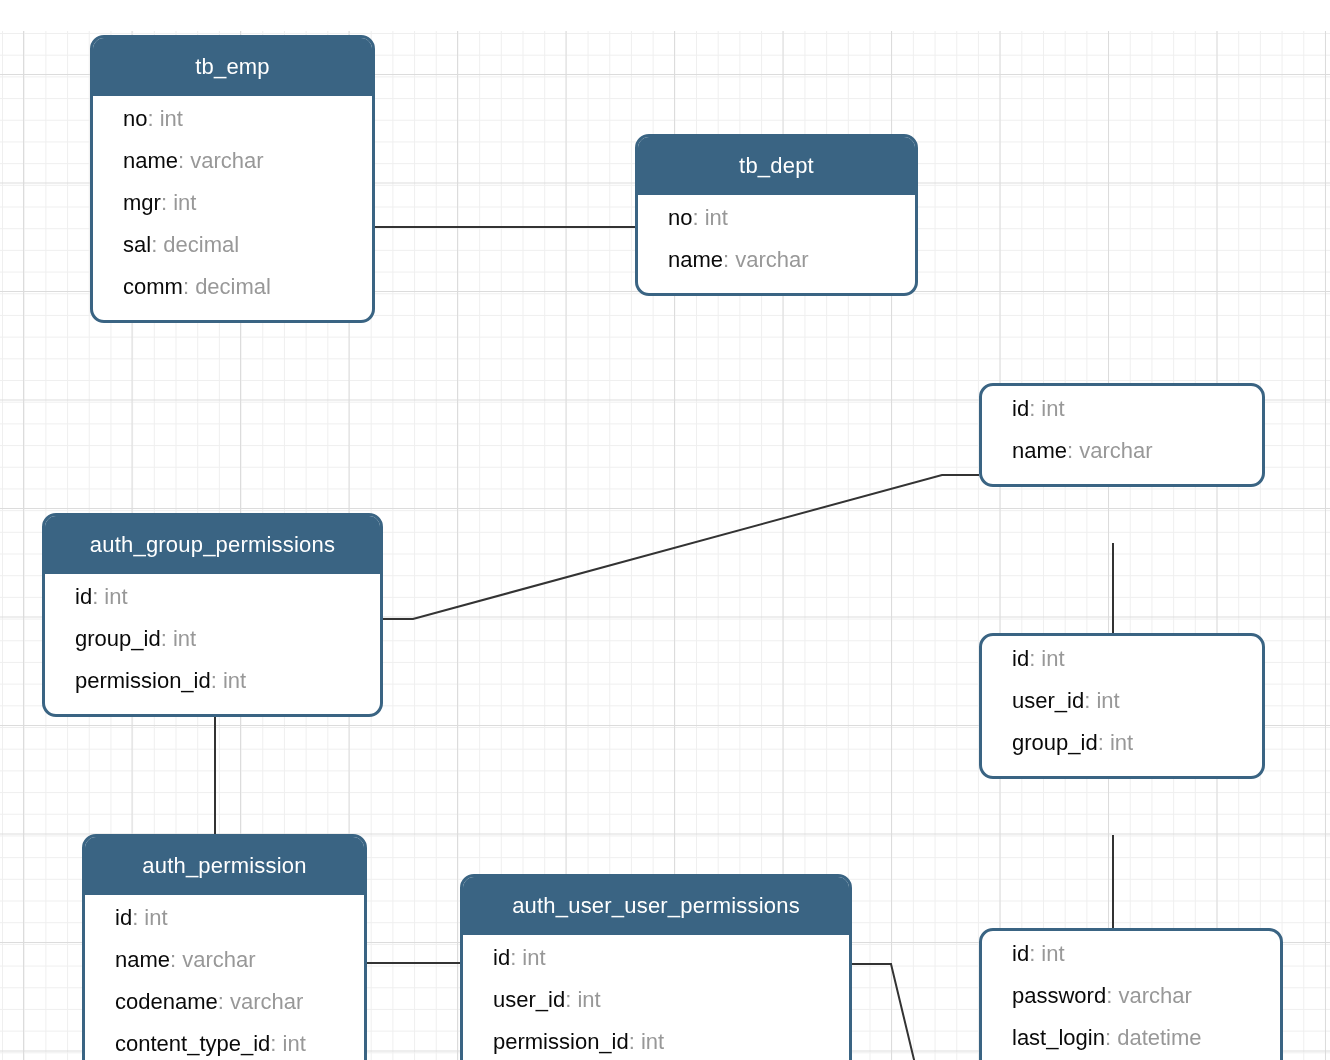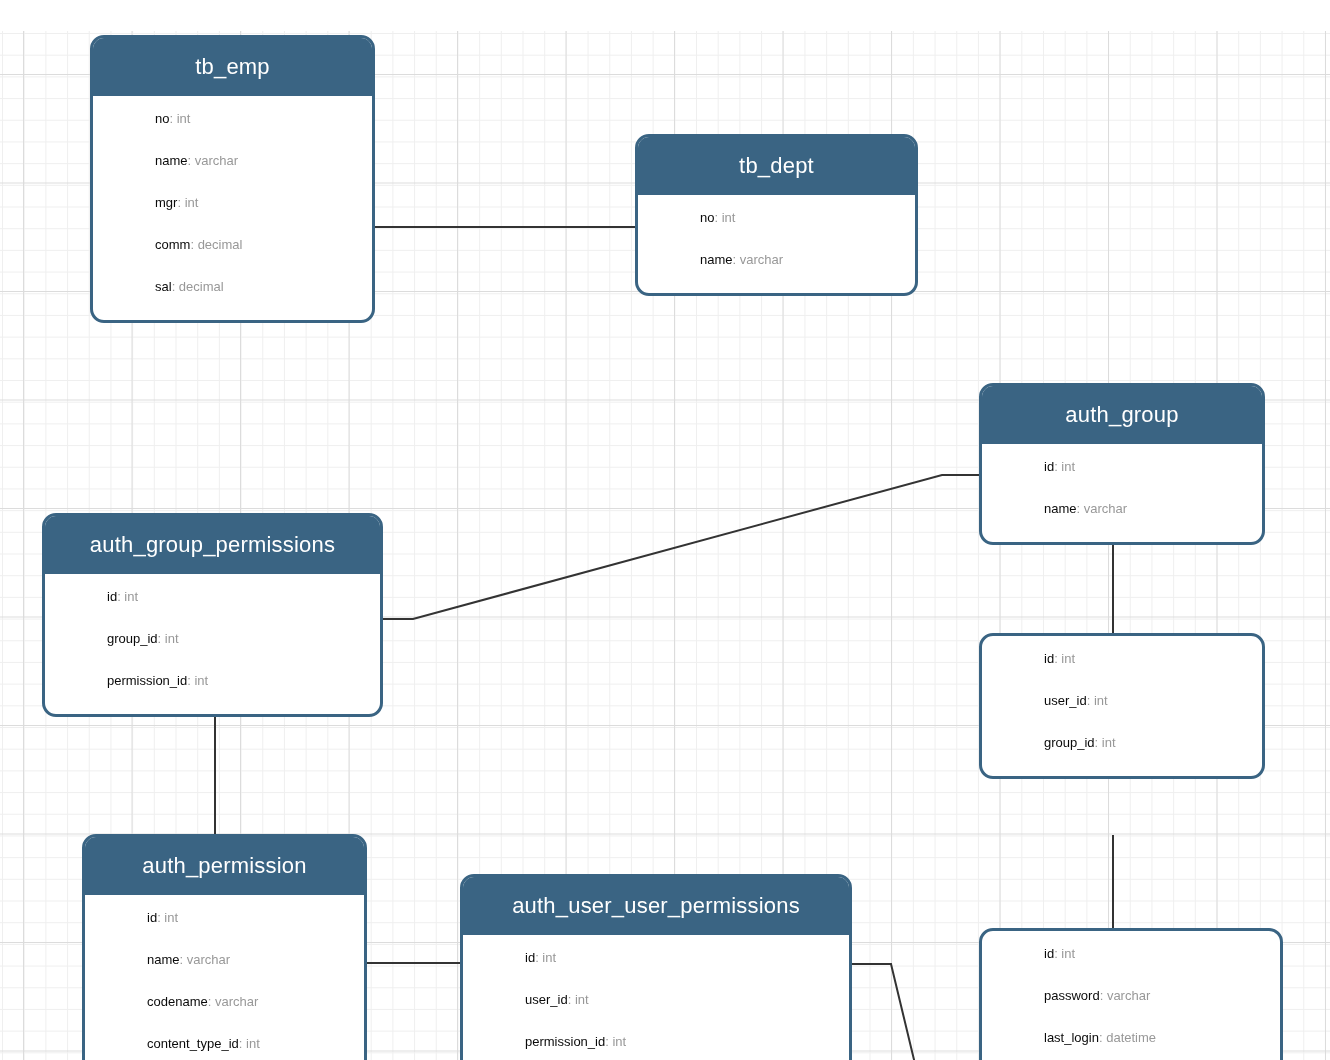--- a/index.html
+++ b/index.html
@@ -41,21 +41,21 @@
   .table-header{
     background:var(--header-bg);
     color:var(--header-text);
     height:58px;line-height:58px;
     text-align:center;
     font-size:22px;
     letter-spacing:0.2px;
     cursor:move;
   }
   .table-body{padding:2px 0 12px 0;}
-  .col-row{height:42px;line-height:42px;padding-left:62px;font-size:13px;white-space:nowrap;}
+  .col-row{height:42px;line-height:42px;padding-left:30px;font-size:22px;white-space:nowrap;}
   .col-name{color:var(--col-name);}
   .col-type{color:var(--col-type);}
   .col-type::before{content:": ";}
 </style>
 </head>
 <body>
 
 <div class="canvas">
 
   <svg class="rel-layer" viewBox="0 0 1330 1060" width="1330" height="1060">
@@ -68,35 +68,34 @@
       <polyline points="365,932 462,932"></polyline>
       <polyline points="850,933 891,933 922,1062"></polyline>
     </svg>
 
   <div class="table" style="left:90px;top:4px;width:285px;">
     <div class="table-header">tb_emp</div>
     <div class="table-body">
       <div class="col-row"><span class="col-name">no</span><span class="col-type">int</span></div>
       <div class="col-row"><span class="col-name">name</span><span class="col-type">varchar</span></div>
       <div class="col-row"><span class="col-name">mgr</span><span class="col-type">int</span></div>
+      <div class="col-row"><span class="col-name">sal</span><span class="col-type">decimal</span></div>
       <div class="col-row"><span class="col-name">comm</span><span class="col-type">decimal</span></div>
-      <div class="col-row"><span class="col-name">sal</span><span class="col-type">decimal</span></div>
     </div>
   </div>
 
   <div class="table" style="left:635px;top:103px;width:283px;">
     <div class="table-header">tb_dept</div>
     <div class="table-body">
       <div class="col-row"><span class="col-name">no</span><span class="col-type">int</span></div>
       <div class="col-row"><span class="col-name">name</span><span class="col-type">varchar</span></div>
     </div>
   </div>
 
   <div class="table" style="left:979px;top:352px;width:286px;">
-    <div class="table-header">auth_group</div>
     <div class="table-body">
       <div class="col-row"><span class="col-name">id</span><span class="col-type">int</span></div>
       <div class="col-row"><span class="col-name">name</span><span class="col-type">varchar</span></div>
     </div>
   </div>
 
   <div class="table" style="left:42px;top:482px;width:341px;">
     <div class="table-header">auth_group_permissions</div>
     <div class="table-body">
       <div class="col-row"><span class="col-name">id</span><span class="col-type">int</span></div>

